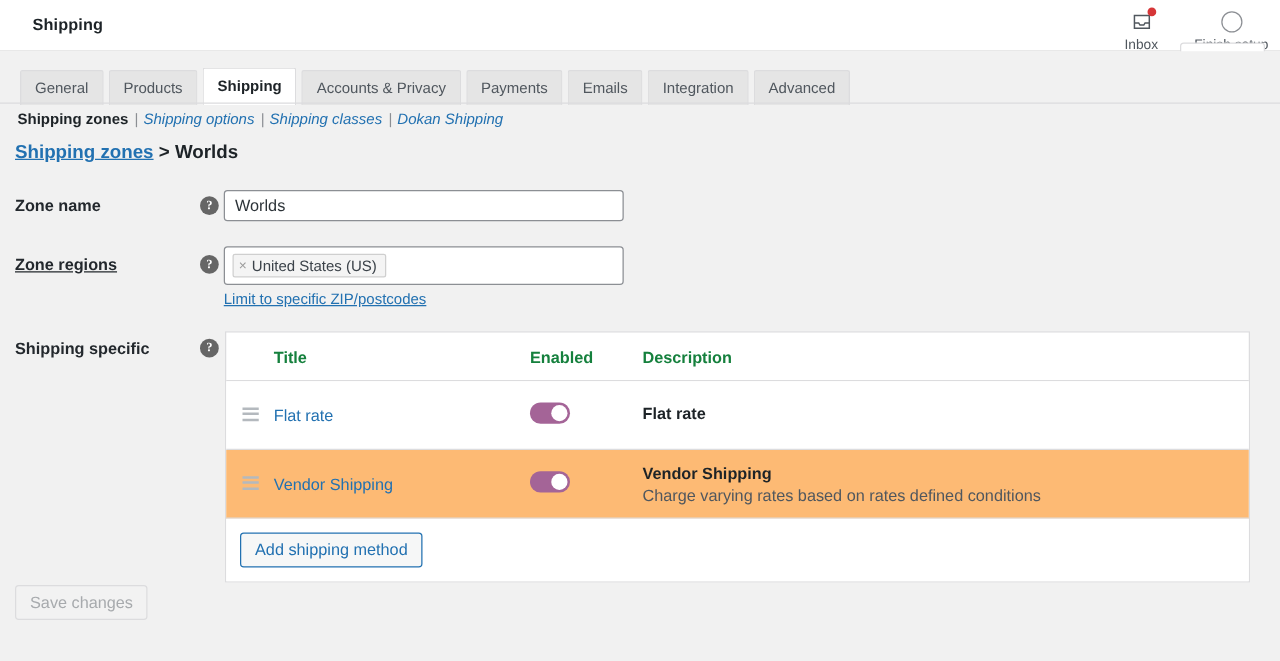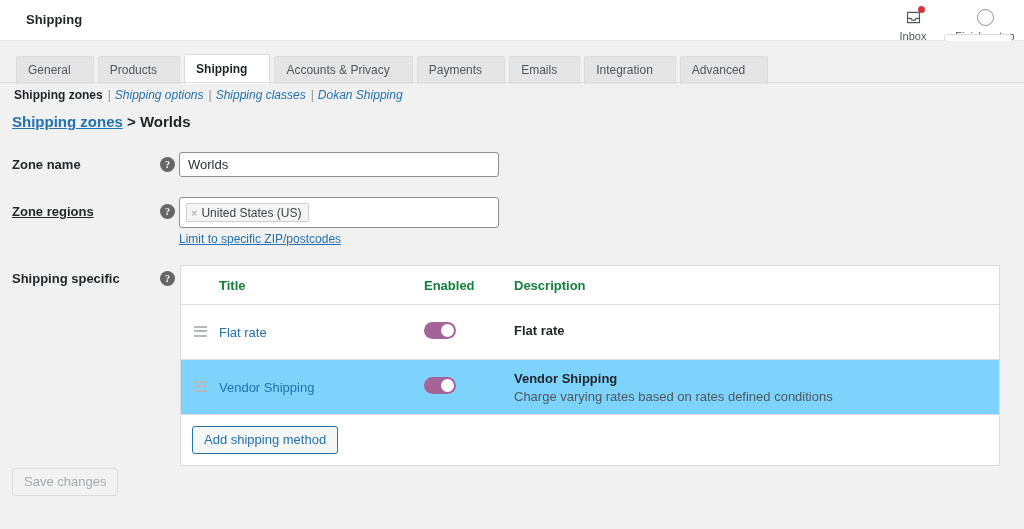--- a/index.html
+++ b/index.html
@@ -78,21 +78,21 @@
   }
   .tabs {
     position: absolute; left: 16px; bottom: 0;
     display: flex; align-items: flex-end;
   }
   .tab {
     background: #e5e5e5;
     border: 1px solid #dcdcde;
     border-bottom: none;
     margin-right: 4px;
-    padding: 5px 22px 6px 11px;
+    padding: 5px 11px 6px 11px;
     font-size: 12px;
     color: #50575e;
     border-radius: 2px 2px 0 0;
     cursor: pointer;
     line-height: 16px;
     position: relative;
     top: 1px;
   }
   .tab.active {
     background: #ffffff;
@@ -197,21 +197,21 @@
   .col-title  { width: 205px; flex: 0 0 205px; }
   .col-enabled{ width: 90px; flex: 0 0 90px; }
   .col-desc   { flex: 1 1 auto; }
 
   .mt-row {
     display: flex; align-items: center;
     min-height: 55px;
     border-bottom: 1px solid #dcdcde;
     background: #fff;
   }
-  .mt-row.alt { background: #7dd3fc; }
+  .mt-row.alt { background: #fdba74; }
   .drag-handle {
     display: inline-block;
     width: 13px; height: 11px;
     cursor: move;
     background:
       linear-gradient(#b4b9be, #b4b9be) 0 0 / 13px 2px no-repeat,
       linear-gradient(#b4b9be, #b4b9be) 0 4.5px / 13px 2px no-repeat,
       linear-gradient(#b4b9be, #b4b9be) 0 9px / 13px 2px no-repeat;
   }
   .method-link {

